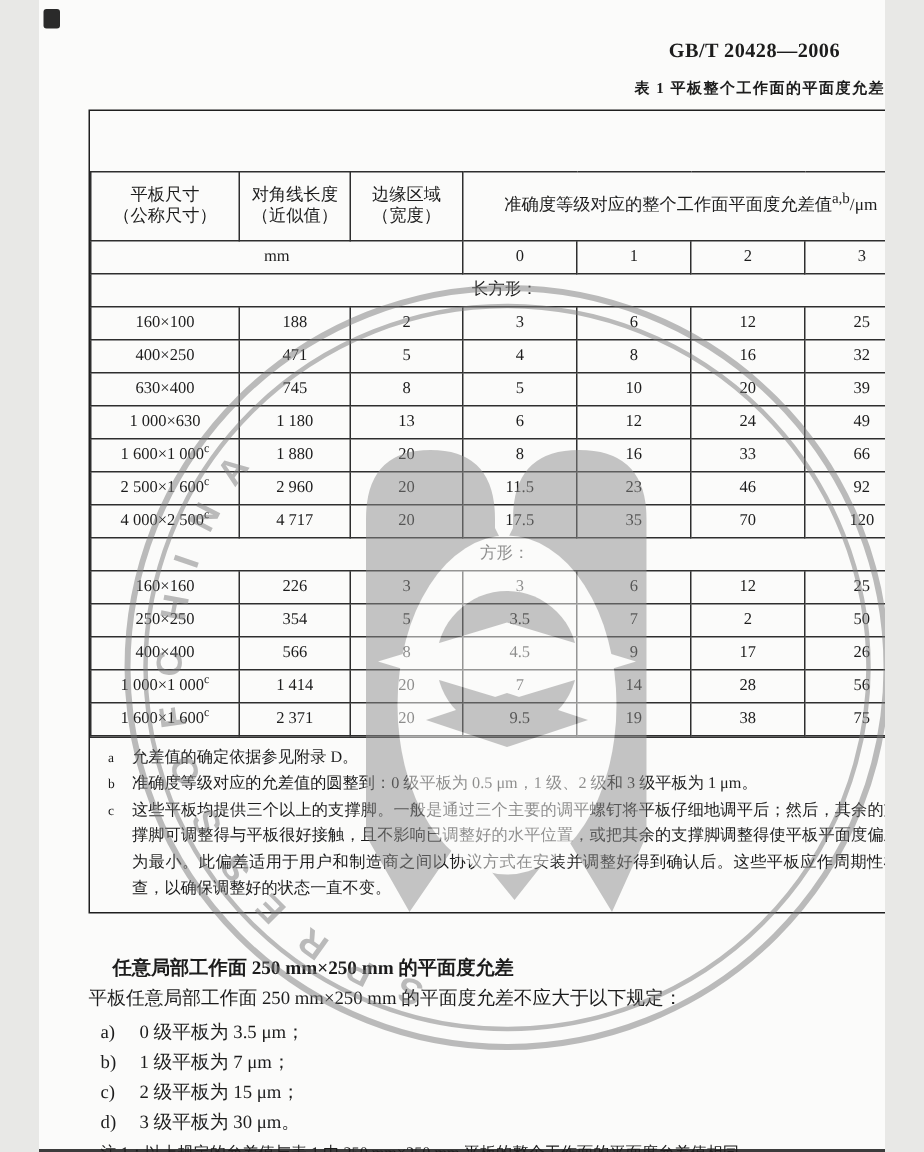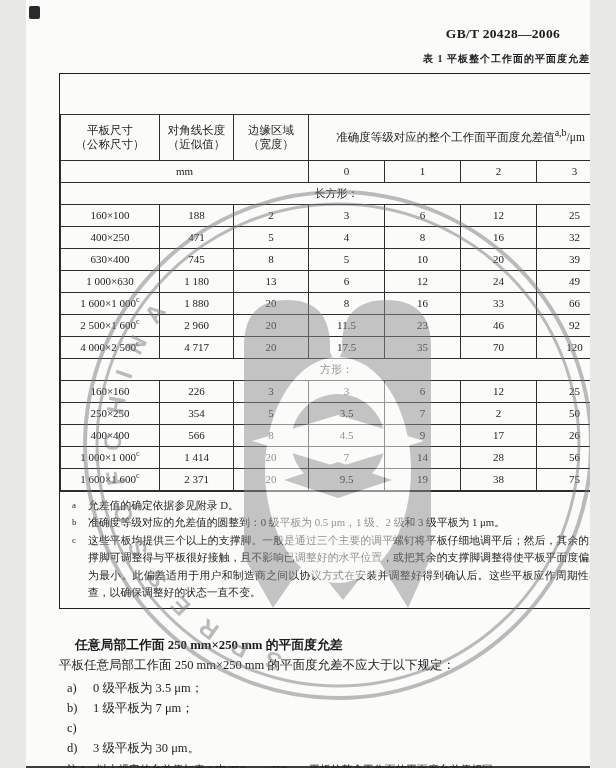--- a/index.html
+++ b/index.html
@@ -219,20 +219,21 @@
     <div class="local-item">
       <span class="li-marker">a)</span>
       <span>0 级平板为 3.5 μm；</span>
     </div>
     <div class="local-item">
       <span class="li-marker">b)</span>
       <span>1 级平板为 7 μm；</span>
     </div>
     <div class="local-item">
       <span class="li-marker">c)</span>
+      <span>2 级平板为 15 μm；</span>
     </div>
     <div class="local-item">
       <span class="li-marker">d)</span>
       <span>3 级平板为 30 μm。</span>
     </div>
     <div class="local-note">注 1：以上规定的允差值与表 1 中 250 mm×250 mm 平板的整个工作面的平面度允差值相同。</div>
   </div>
 
   <svg class="watermark" viewBox="0 0 616 768" xmlns="http://www.w3.org/2000/svg">
     <defs>

